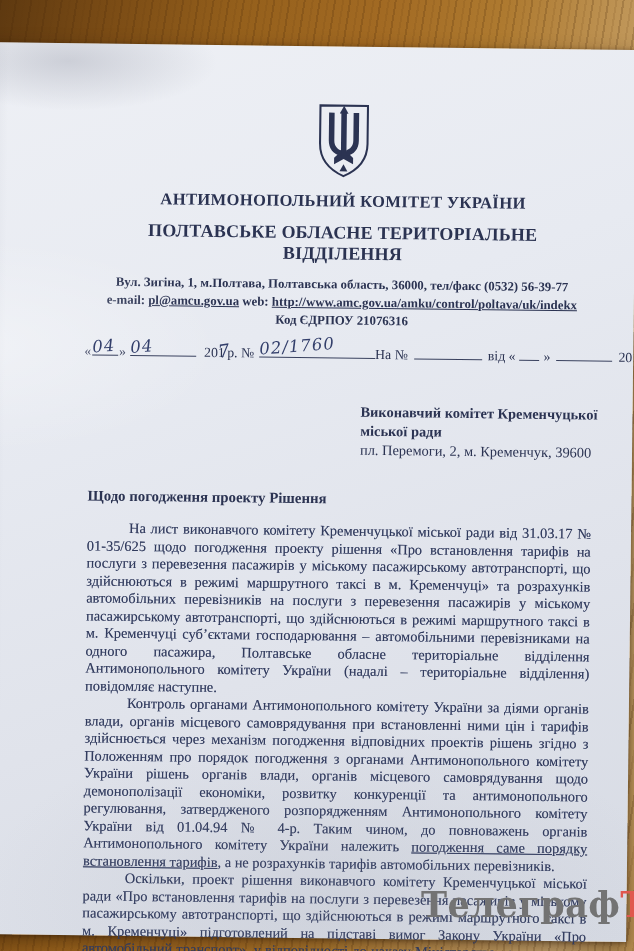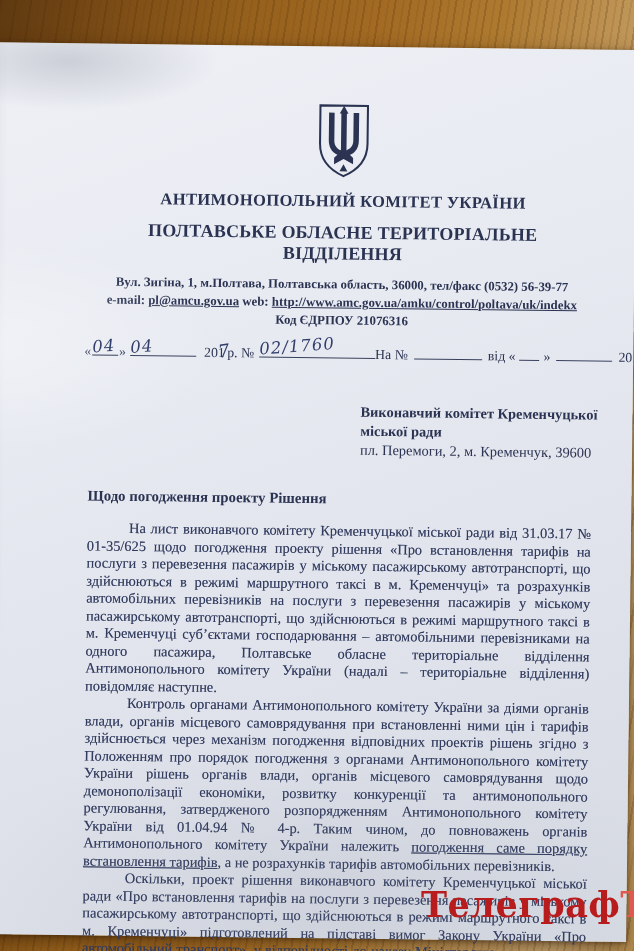--- a/index.html
+++ b/index.html
@@ -66,21 +66,21 @@
     text-align:justify;color:#313b5e;text-shadow:0 0 0.4px rgba(49,59,94,0.55);
   }
   .body-text p{margin:0;text-indent:42px;}
   .ul{text-decoration:underline;}
   
   .watermark{
     position:absolute;left:421px;top:884px;
     font-family:"DejaVu Serif", serif;font-weight:bold;font-size:35px;letter-spacing:0.5px;
     white-space:nowrap;
   }
-  .wm-main{color:#b91c1c;}
+  .wm-main{color:#737373;}
   .wm-accent{color:#e0584e;}
 </style>
 </head>
 <body>
 
 <div class="photo">
   <div class="paper">
 
     <div class="letterhead">
       <svg class="emblem" viewBox="0 0 72 96">

